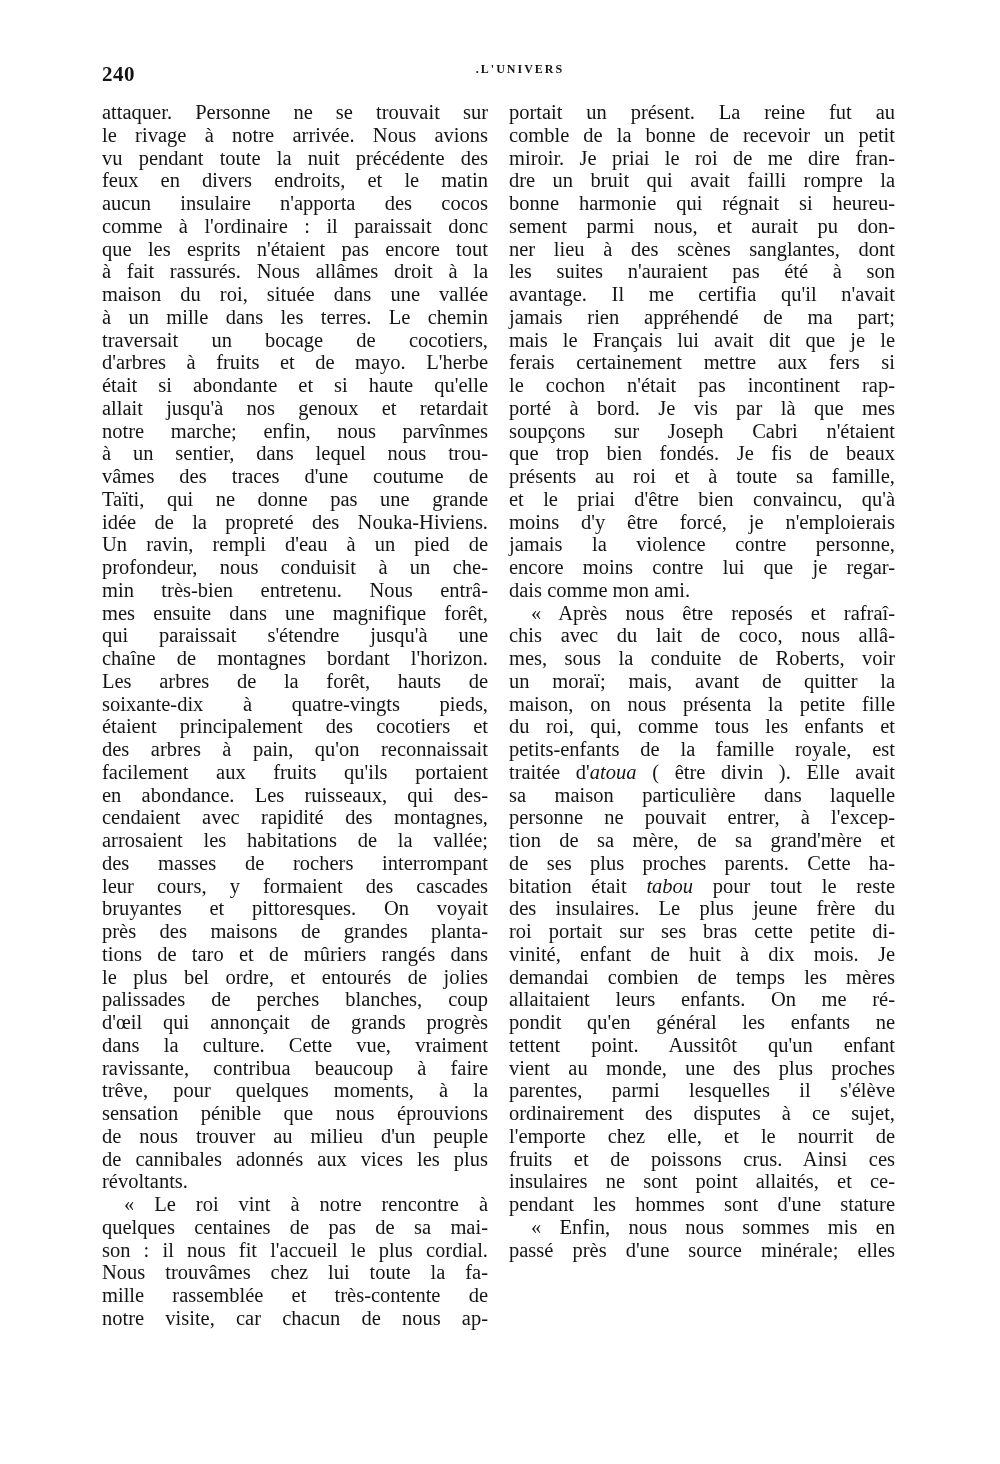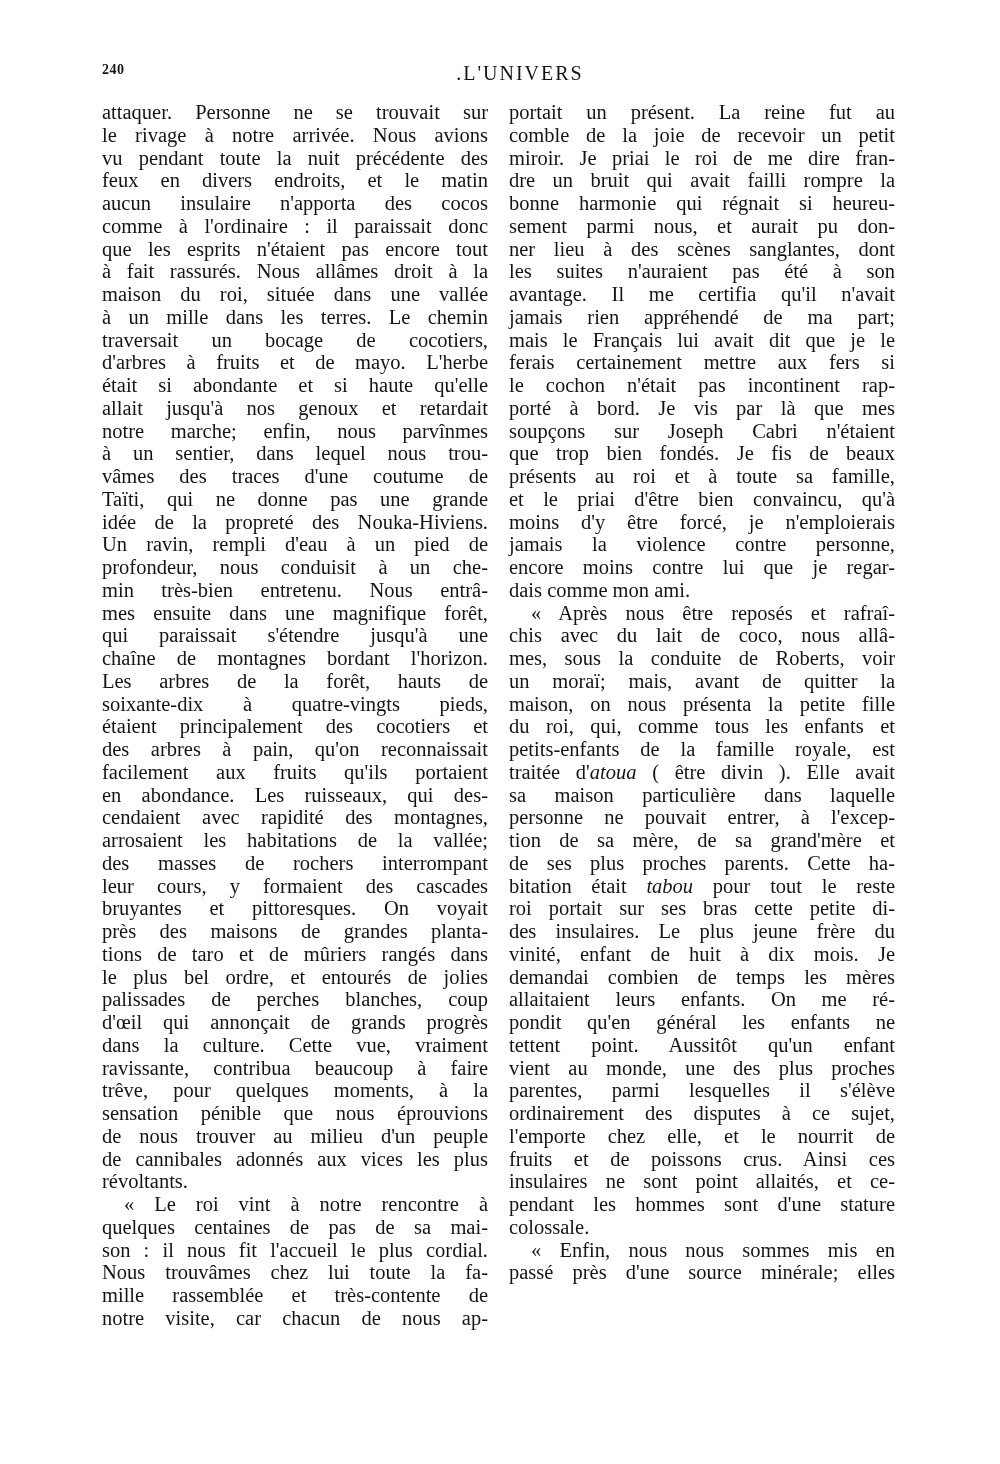--- a/index.html
+++ b/index.html
@@ -1,20 +1,20 @@
 <!DOCTYPE html>
 <html><head>
 <meta charset="utf-8">
 <style>
   html, body { margin:0; padding:0; background:#ffffff; }
   body { width:1000px; height:1464px; position:relative; overflow:hidden;
          font-family:"Liberation Serif","DejaVu Serif",serif; color:#141414; }
   .header { position:absolute; top:62px; left:100px; width:800px; height:28px; }
-  .page-num { position:absolute; left:2px; top:0; font-size:14px; font-weight:bold; letter-spacing:0.5px; }
-  .running-title { position:absolute; left:420px; top:0; font-size:20px; letter-spacing:2px; transform:translateX(-50%); font-weight:normal;}
+  .page-num { position:absolute; left:2px; top:0; font-size:21px; font-weight:bold; letter-spacing:0.5px; }
+  .running-title { position:absolute; left:420px; top:0; font-size:12px; letter-spacing:2px; transform:translateX(-50%); font-weight:bold;}
   .col { position:absolute; top:101px; width:386px; }
   .col-left { left:102px; }
   .col-right { left:509px; }
   .line { display:block; height:22.75px; line-height:22.75px; font-size:20.5px;
           white-space:nowrap; text-align:justify; text-align-last:justify; overflow:visible; }
   .line.last { text-align-last:left; }
   .line.indent { padding-left:22px; }
   .line.bold { font-weight:normal; }
   em { font-style:italic; }
 </style>
@@ -77,21 +77,21 @@
     <span class="line last">révoltants.</span>
     <span class="line indent">« Le roi vint à notre rencontre à</span>
     <span class="line">quelques centaines de pas de sa mai-</span>
     <span class="line">son : il nous fit l'accueil le plus cordial.</span>
     <span class="line">Nous trouvâmes chez lui toute la fa-</span>
     <span class="line">mille rassemblée et très-contente de</span>
     <span class="line bold">notre visite, car chacun de nous ap-</span>
   </div>
 <div class="col col-right">
     <span class="line bold">portait un présent. La reine fut au</span>
-    <span class="line">comble de la joie de recevoir un petit</span>
+    <span class="line">comble de la bonne de recevoir un petit</span>
     <span class="line">miroir. Je priai le roi de me dire fran-</span>
     <span class="line">dre un bruit qui avait failli rompre la</span>
     <span class="line">bonne harmonie qui régnait si heureu-</span>
     <span class="line">sement parmi nous, et aurait pu don-</span>
     <span class="line">ner lieu à des scènes sanglantes, dont</span>
     <span class="line">les suites n'auraient pas été à son</span>
     <span class="line">avantage. Il me certifia qu'il n'avait</span>
     <span class="line">jamais rien appréhendé de ma part;</span>
     <span class="line">mais le Français lui avait dit que je le</span>
     <span class="line">ferais certainement mettre aux fers si</span>
@@ -111,30 +111,29 @@
     <span class="line">un moraï; mais, avant de quitter la</span>
     <span class="line">maison, on nous présenta la petite fille</span>
     <span class="line">du roi, qui, comme tous les enfants et</span>
     <span class="line">petits-enfants de la famille royale, est</span>
     <span class="line"><span>traitée d'</span><em>atoua</em><span> ( être divin ). Elle avait</span></span>
     <span class="line">sa maison particulière dans laquelle</span>
     <span class="line">personne ne pouvait entrer, à l'excep-</span>
     <span class="line">tion de sa mère, de sa grand'mère et</span>
     <span class="line">de ses plus proches parents. Cette ha-</span>
     <span class="line"><span>bitation était </span><em>tabou</em><span> pour tout le reste</span></span>
+    <span class="line">des insulaires. Le plus jeune frère du</span>
     <span class="line">roi portait sur ses bras cette petite di-</span>
-    <span class="line">des insulaires. Le plus jeune frère du</span>
     <span class="line">vinité, enfant de huit à dix mois. Je</span>
     <span class="line">demandai combien de temps les mères</span>
     <span class="line">allaitaient leurs enfants. On me ré-</span>
     <span class="line">pondit qu'en général les enfants ne</span>
     <span class="line">tettent point. Aussitôt qu'un enfant</span>
     <span class="line">vient au monde, une des plus proches</span>
     <span class="line">parentes, parmi lesquelles il s'élève</span>
     <span class="line">ordinairement des disputes à ce sujet,</span>
     <span class="line">l'emporte chez elle, et le nourrit de</span>
     <span class="line">fruits et de poissons crus. Ainsi ces</span>
     <span class="line">insulaires ne sont point allaités, et ce-</span>
     <span class="line">pendant les hommes sont d'une stature</span>
-    <span class="line last">colossale.</span>
     <span class="line indent">« Enfin, nous nous sommes mis en</span>
     <span class="line bold">passé près d'une source minérale; elles</span>
   </div>
 
 </body></html>

